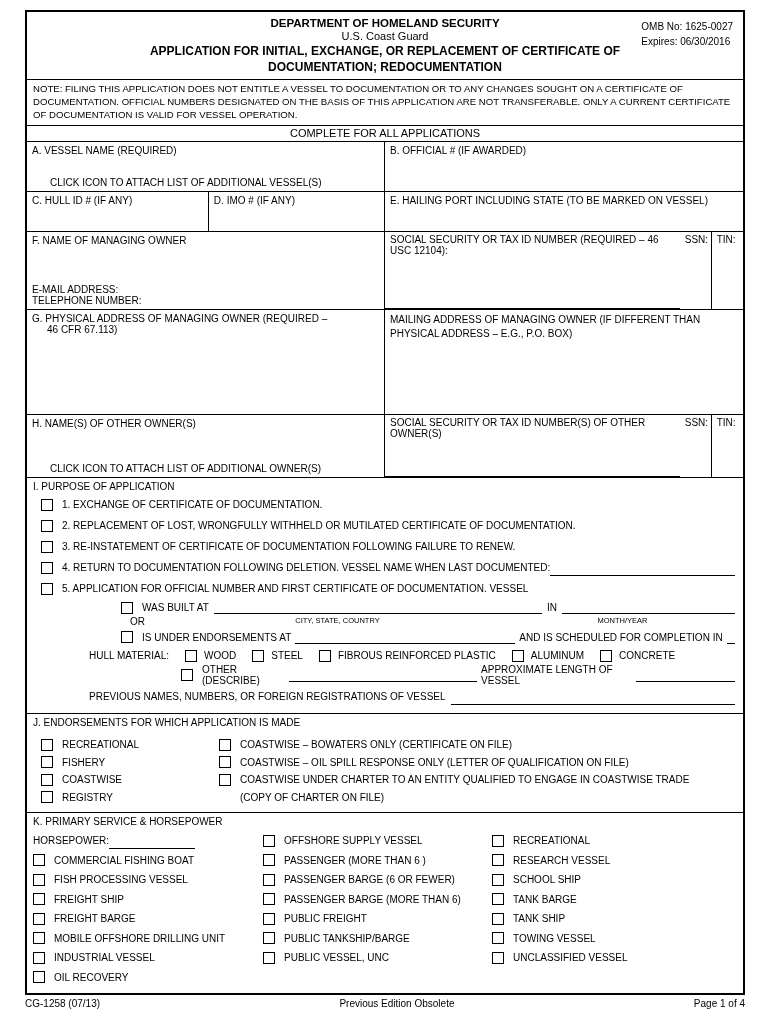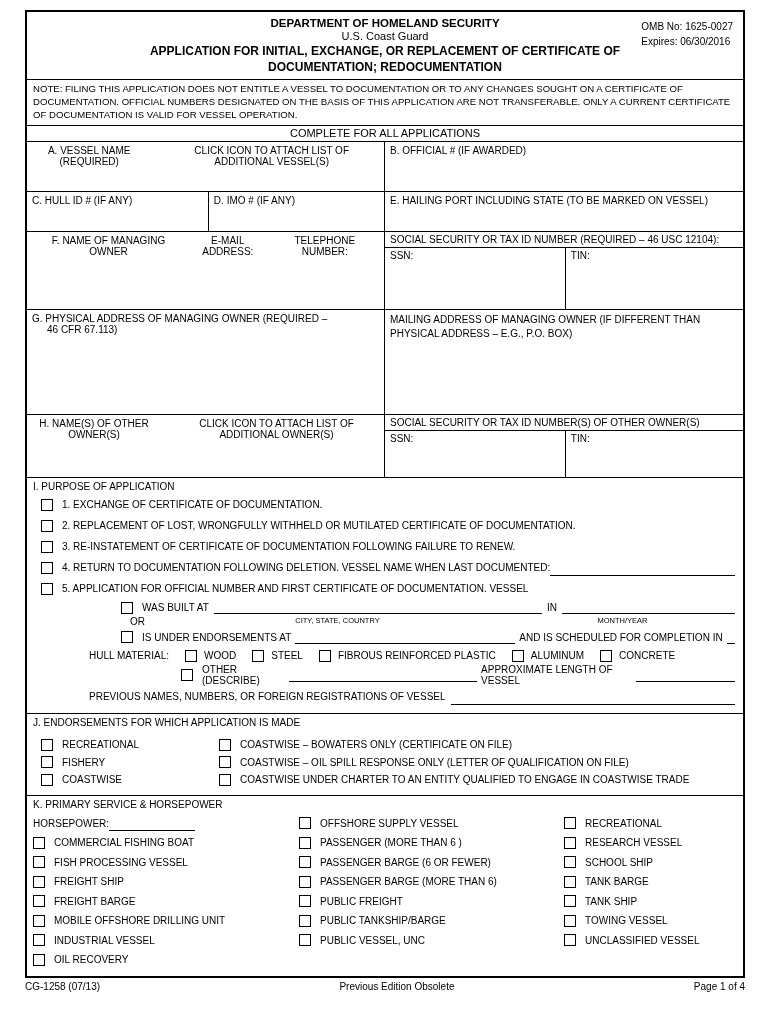--- a/index.html
+++ b/index.html
@@ -19,33 +19,33 @@
   .h-omb { position:absolute; right:10px; top:7px; text-align:left; font-size:10px; line-height:1.5; }
 
   .note { border-bottom:1px solid #000; padding:3px 6px 4px; font-size:9.6px; line-height:1.32; }
   .complete { border-bottom:1px solid #000; text-align:center; font-size:11px; padding:1px 8px 2px; }
 
   
   .r { display:flex; border-bottom:1px solid #000; }
   .c { padding:3px 5px; }
   .bR { border-right:1px solid #000; }
   .lbl { font-size:10px; }
-  .col { display:flex; flex-direction:row;text-align:center; }
+  .col { display:flex; flex-direction:column; }
   .grow { flex:1; }
 
   .rowAB { height:50px; }
   .cHalf { width:50%; }
   .attach { margin-left:18px; font-size:10px; }
 
   .rowCDE { height:40px; }
   .cC { width:25.4%; } .cD { width:24.6%; } .cE { width:50%; }
 
   .rowF { height:78px; }
   .contactRow { display:flex; }
-  .cTax { width:50%; padding:0; display:flex; flex-direction:column; }
+  .cTax { width:50%; padding:0; display:flex; flex-direction:row; }
   .taxTitle { padding:2px 5px; border-bottom:1px solid #000; font-size:10px; }
   .taxRow { flex:1; display:flex; }
   .taxCell { padding:2px 5px; font-size:10px; }
   .ssn { width:50.5%; border-right:1px solid #000; }
   .tin { flex:1; }
 
   .rowG { height:105px; }
   .gl2 { margin-left:15px; }
   .mailing { max-width:348px; line-height:1.35; }
 
@@ -88,21 +88,21 @@
   
   .jr { display:flex; align-items:center; height:17.5px; }
   .j-left { display:flex; align-items:center; width:178px; margin-left:8px; }
   .j-left .cb { margin-right:9px; }
   .j-right { display:flex; align-items:center; }
   .j-right .cb { margin-right:9px; }
   .j-cont { margin-left:21px; }
   .j-body { margin-top:6px; }
 
   
-  .k-body { display:flex; margin-top:2px;gap:36px; }
+  .k-body { display:flex; margin-top:2px; }
   .k-col1 { width:230px; }
   .k-col2 { width:229px; }
   .k-col3 { flex:1; }
   .ki { display:flex; align-items:center; height:19.5px; }
   .ki .cb { margin-right:9px; }
   .ki.hp .fl { width:86px; }
   .noB { border-bottom:none; }
 
   .footer { display:flex; justify-content:space-between; margin:3px 25px 0 25px; font-size:10px; }
 </style>
@@ -321,20 +321,29 @@
         <div class="jr">
           <span class="j-left">
             <span class="cb"></span>
             <span class="lbl">COASTWISE</span>
           </span>
           <span class="j-right">
             <span class="cb"></span>
             <span class="lbl">COASTWISE UNDER CHARTER TO AN ENTITY QUALIFIED TO ENGAGE IN COASTWISE TRADE</span>
           </span>
         </div>
+        <div class="jr">
+          <span class="j-left">
+            <span class="cb"></span>
+            <span class="lbl">REGISTRY</span>
+          </span>
+          <span class="j-right">
+            <span class="lbl j-cont">(COPY OF CHARTER ON FILE)</span>
+          </span>
+        </div>
       </div>
     </div>
 
     <div class="sec noB">
       <div class="secTitle">K.  PRIMARY SERVICE &amp; HORSEPOWER</div>
       <div class="k-body">
 
         <div class="k-col1">
           <div class="ki hp">
             <span class="lbl">HORSEPOWER:</span>

